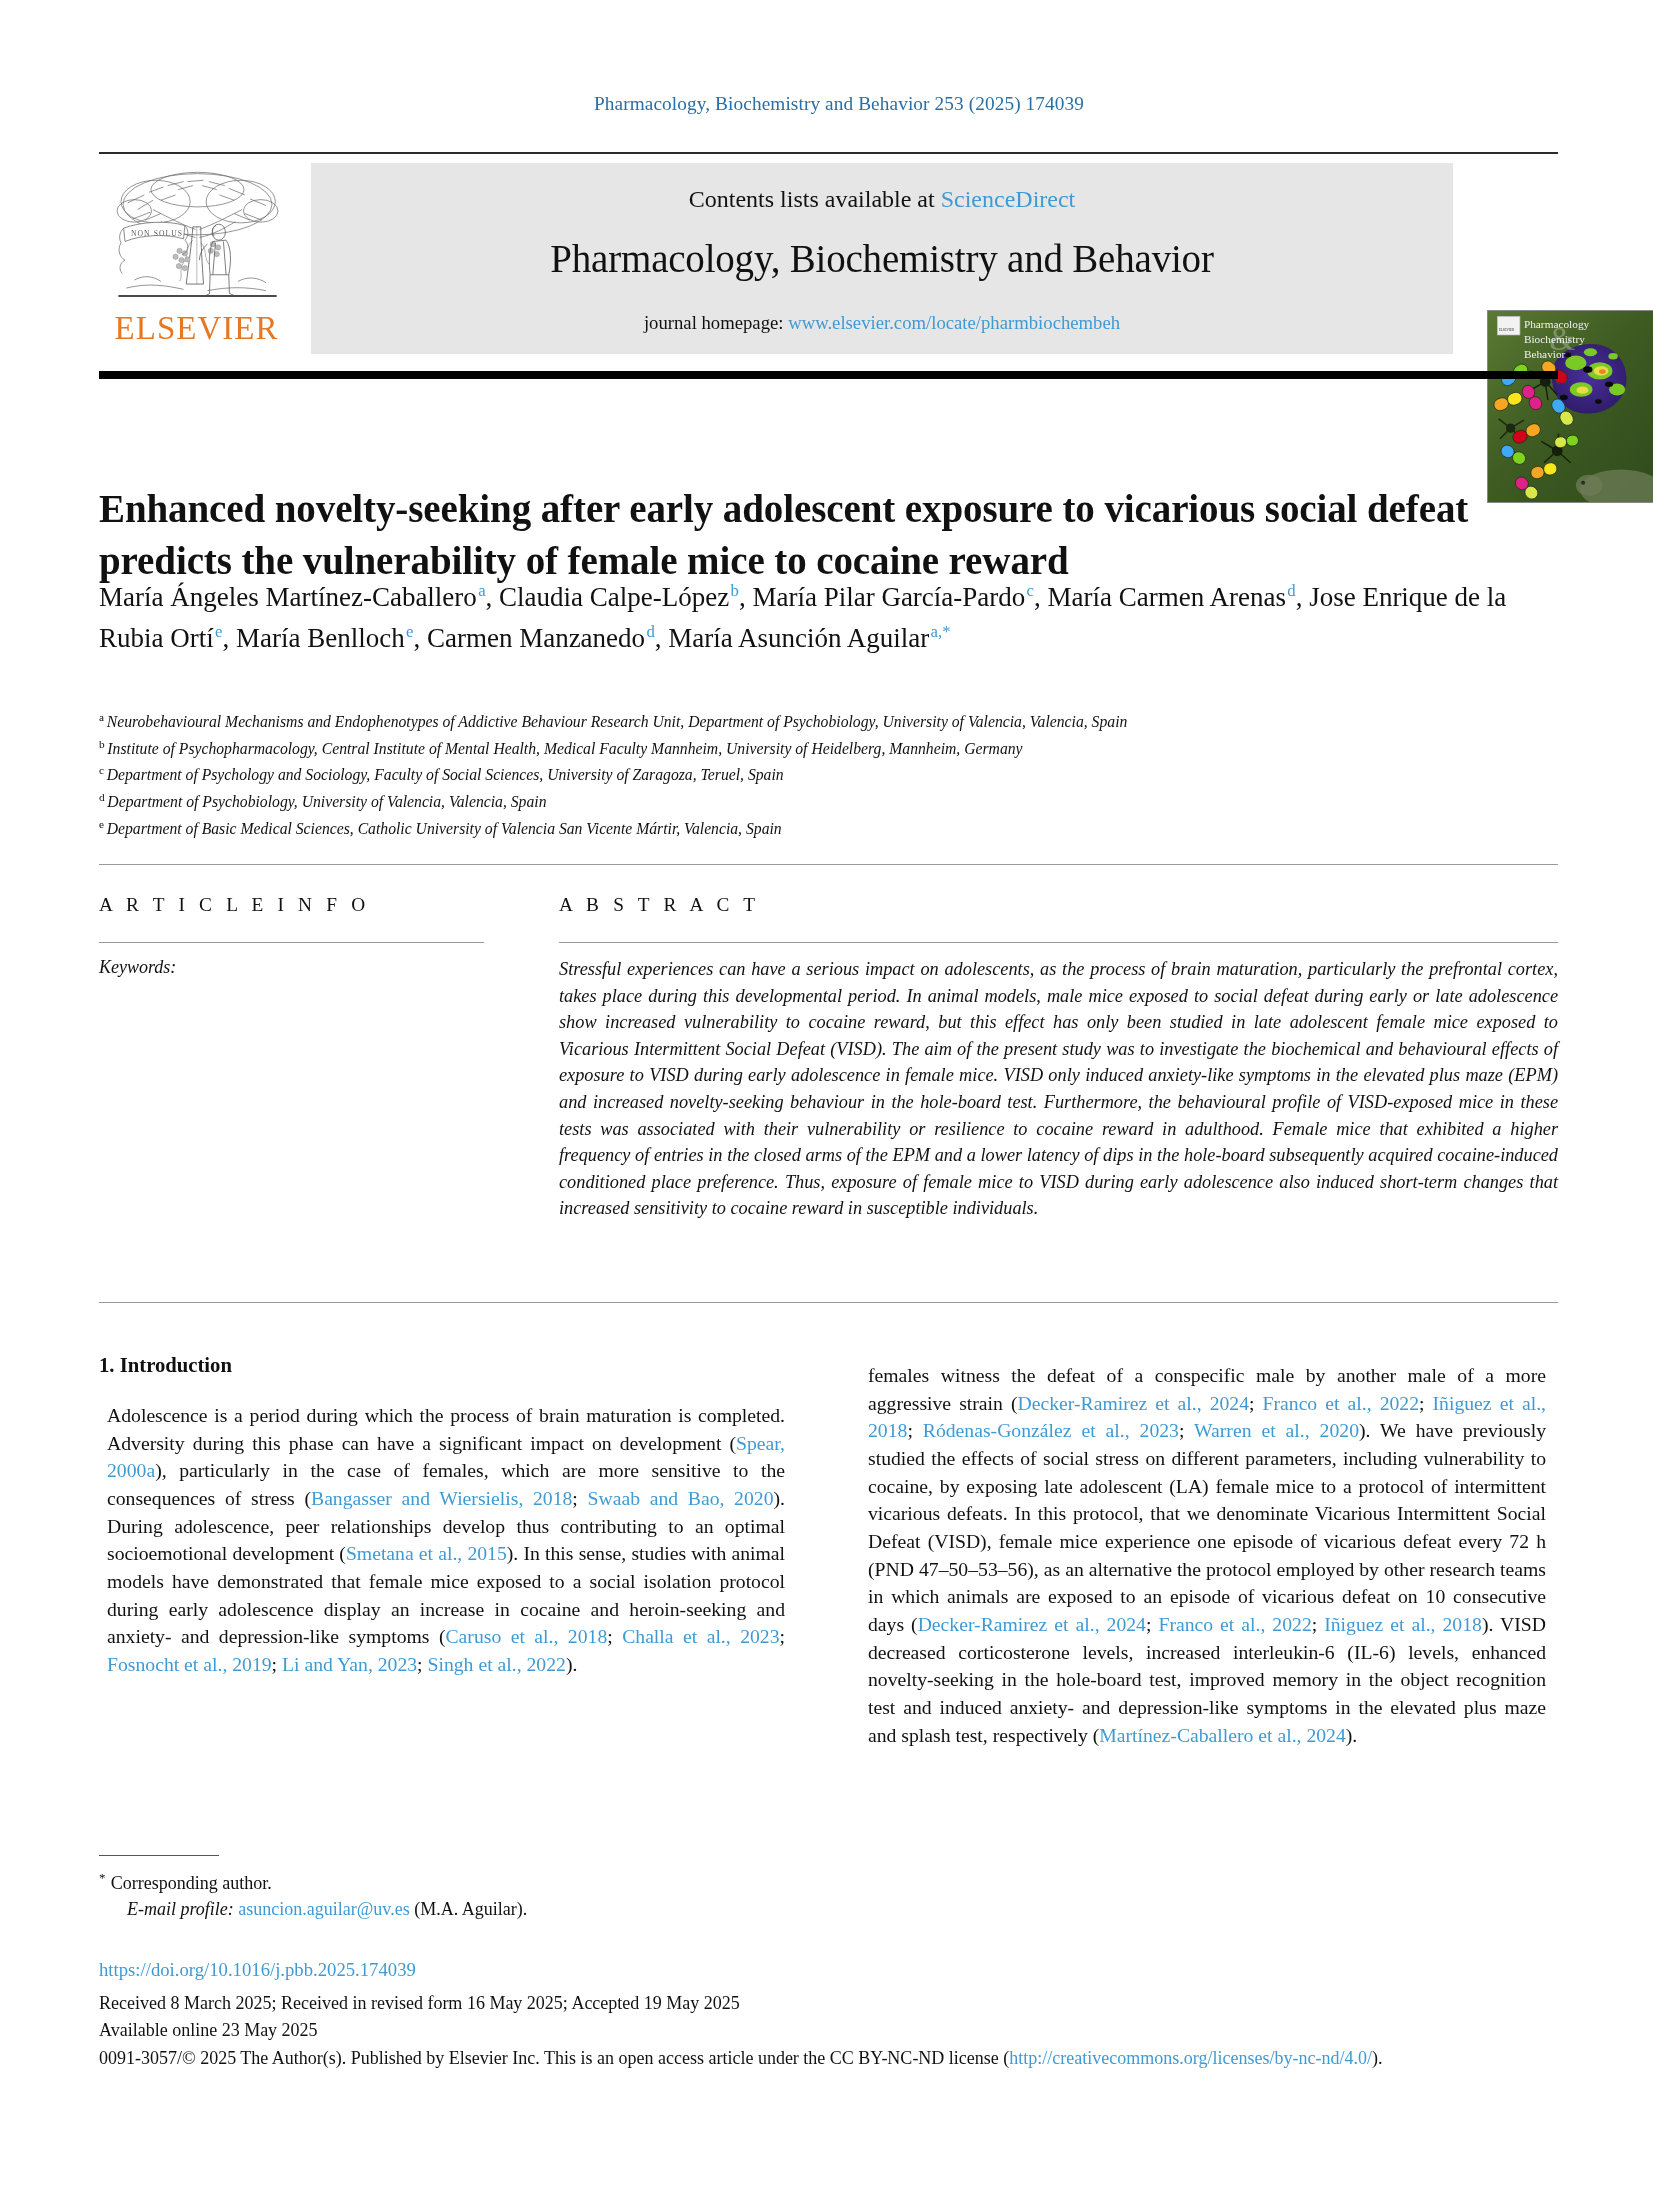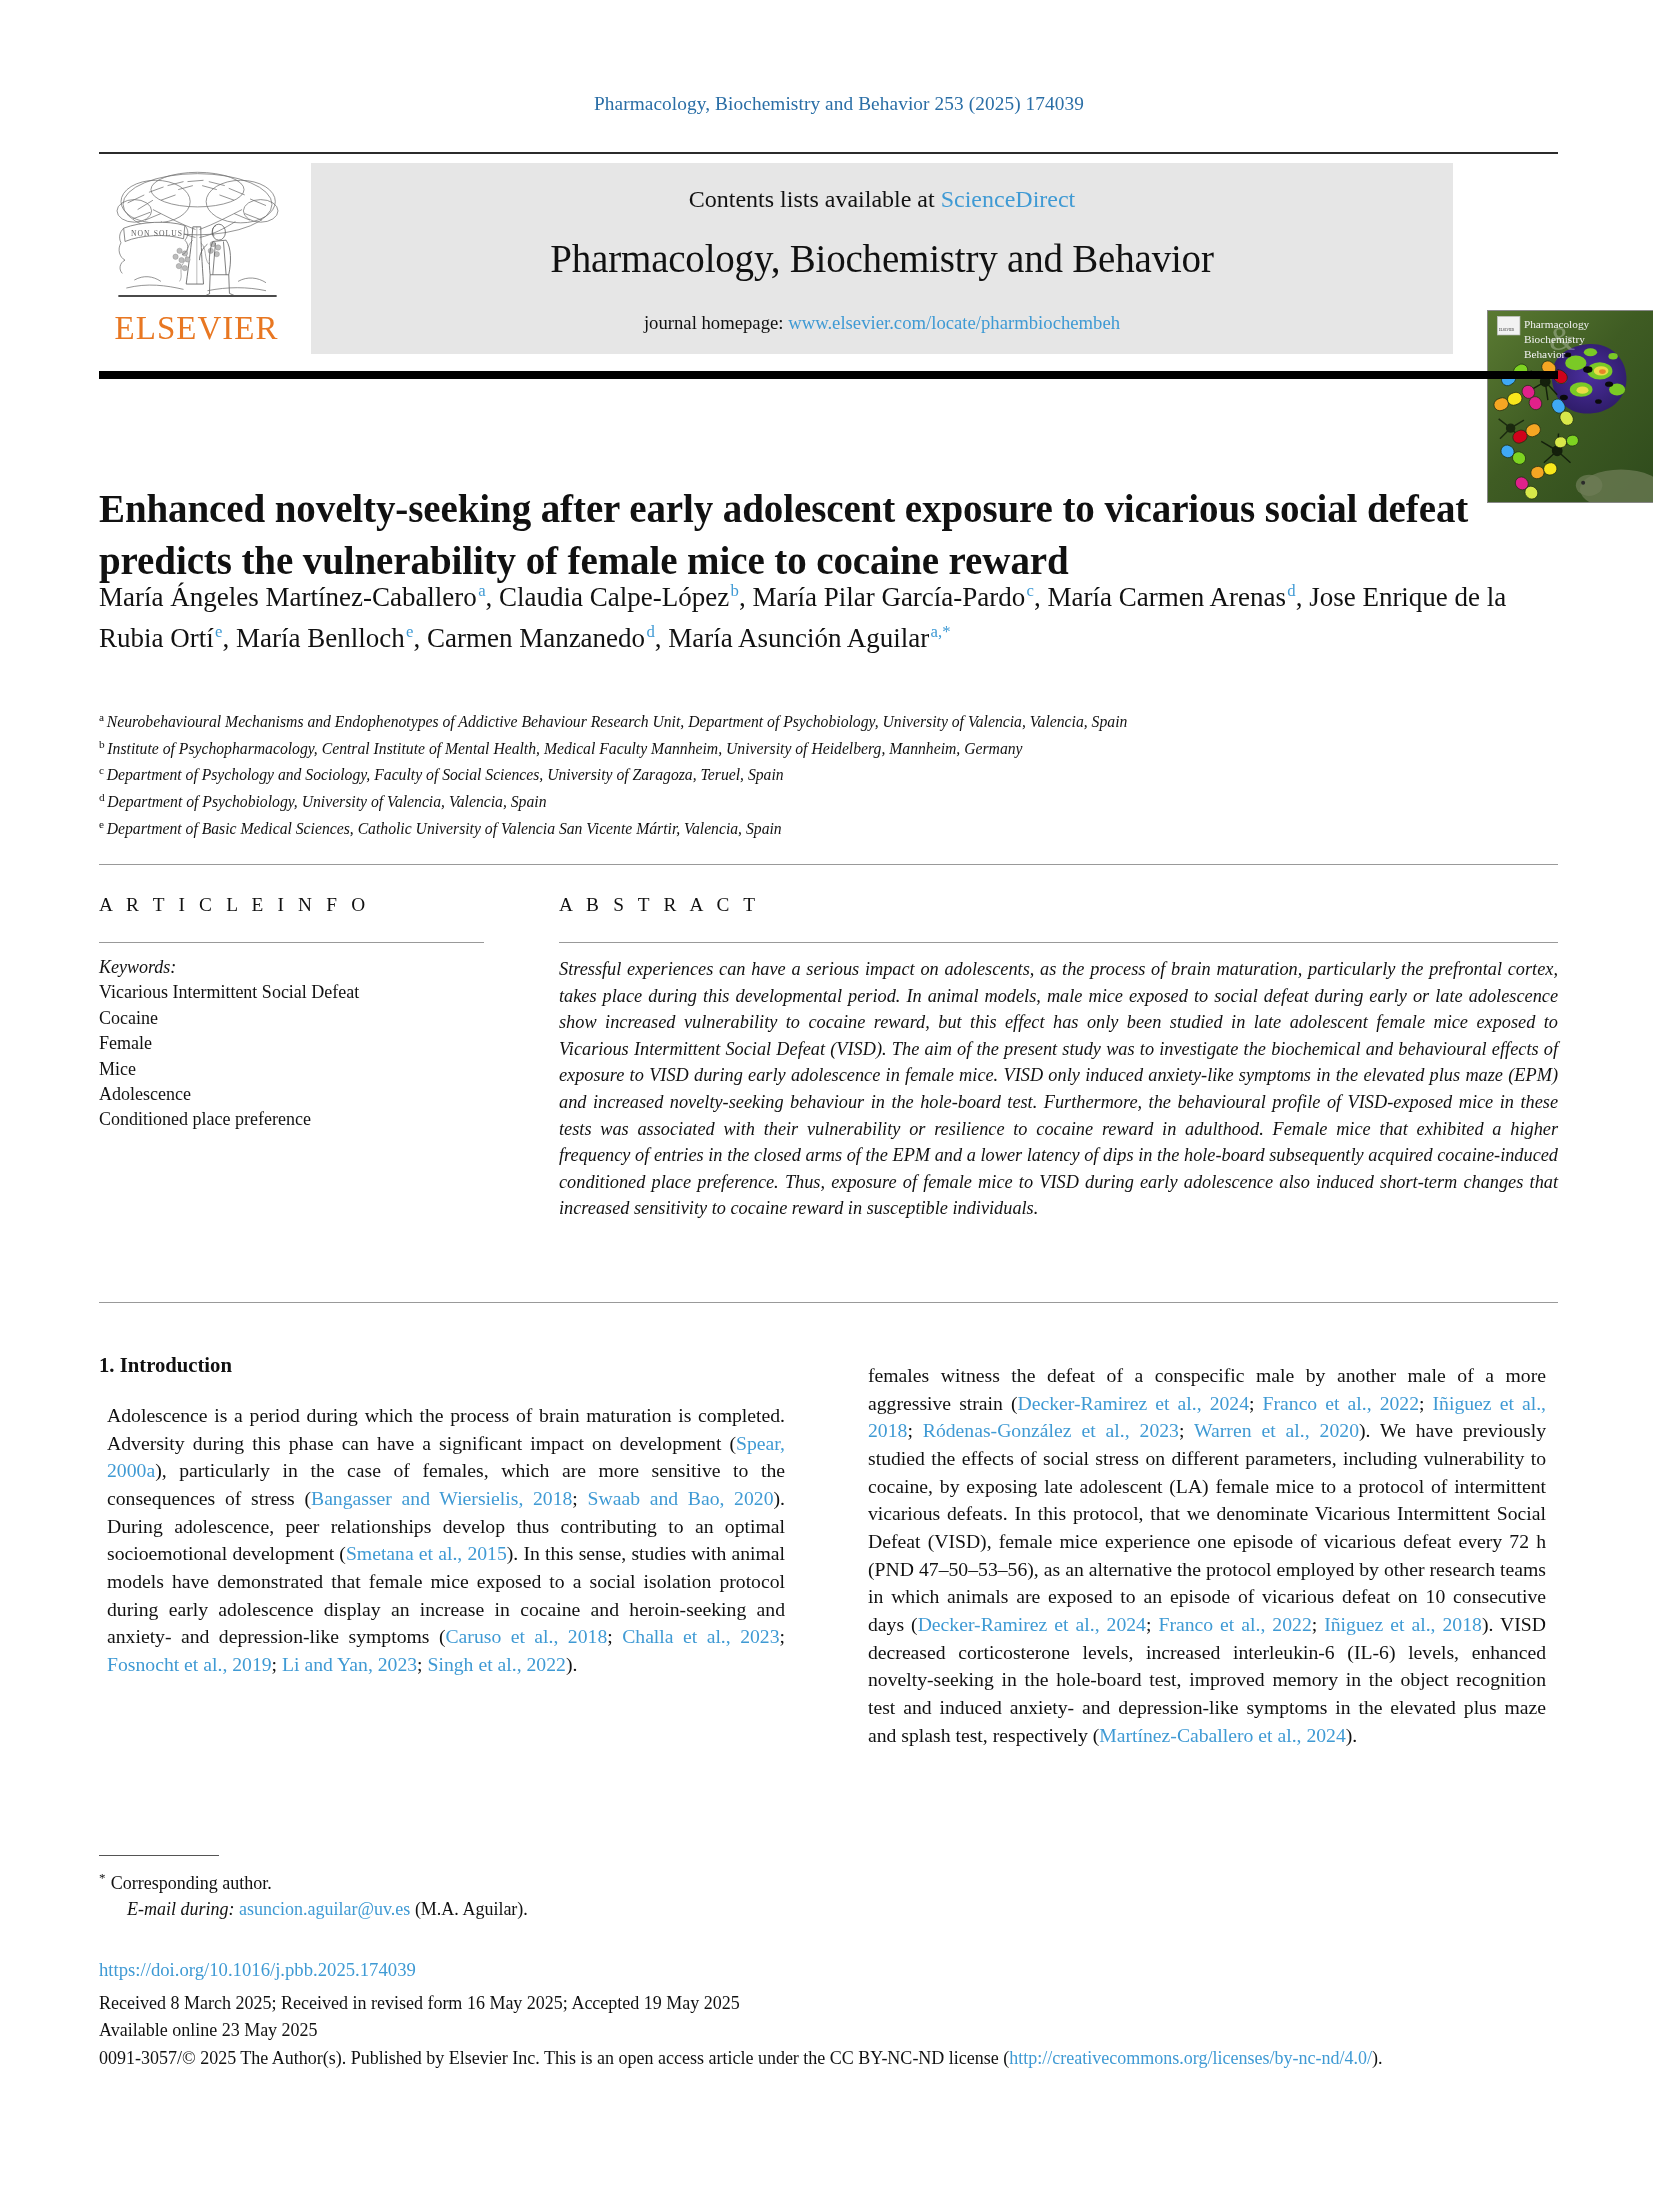--- a/index.html
+++ b/index.html
@@ -529,28 +529,20 @@
     </div>
 
   <div class="sec-rule"></div>
   <div class="info-head">A R T I C L E  I N F O</div>
   <div class="abs-head">A B S T R A C T</div>
   <div class="info-underline"></div>
   <div class="abs-underline"></div>
 
   <div class="kw-block">
     <div class="kw-title">Keywords:</div>
-    <div>
-        <div>Vicarious Intermittent Social Defeat</div>
-        <div>Cocaine</div>
-        <div>Female</div>
-        <div>Mice</div>
-        <div>Adolescence</div>
-        <div>Conditioned place preference</div>
-      </div>
   </div>
 
   <div class="abstract">Stressful experiences can have a serious impact on adolescents, as the process of brain maturation, particularly the prefrontal cortex, takes place during this developmental period. In animal models, male mice exposed to social defeat during early or late adolescence show increased vulnerability to cocaine reward, but this effect has only been studied in late adolescent female mice exposed to Vicarious Intermittent Social Defeat (VISD). The aim of the present study was to investigate the biochemical and behavioural effects of exposure to VISD during early adolescence in female mice. VISD only induced anxiety-like symptoms in the elevated plus maze (EPM) and increased novelty-seeking behaviour in the hole-board test. Furthermore, the behavioural profile of VISD-exposed mice in these tests was associated with their vulnerability or resilience to cocaine reward in adulthood. Female mice that exhibited a higher frequency of entries in the closed arms of the EPM and a lower latency of dips in the hole-board subsequently acquired cocaine-induced conditioned place preference. Thus, exposure of female mice to VISD during early adolescence also induced short-term changes that increased sensitivity to cocaine reward in susceptible individuals.</div>
 
   <div class="bottom-rule"></div>
 
   <div class="col-left">
     <div class="sec-head">1.  Introduction</div>
     <div>
         <p class="body-p">Adolescence is a period during which the process of brain maturation is completed. Adversity during this phase can have a significant impact on development (<span class="cit">Spear, 2000a</span>), particularly in the case of females, which are more sensitive to the consequences of stress (<span class="cit">Bangasser and Wiersielis, 2018</span>; <span class="cit">Swaab and Bao, 2020</span>). During adolescence, peer relationships develop thus contributing to an optimal socioemotional development (<span class="cit">Smetana et al., 2015</span>). In this sense, studies with animal models have demonstrated that female mice exposed to a social isolation protocol during early adolescence display an increase in cocaine and heroin-seeking and anxiety- and depression-like symptoms (<span class="cit">Caruso et al., 2018</span>; <span class="cit">Challa et al., 2023</span>; <span class="cit">Fosnocht et al., 2019</span>; <span class="cit">Li and Yan, 2023</span>; <span class="cit">Singh et al., 2022</span>).</p>
@@ -562,21 +554,21 @@
         <p class="body-p">females witness the defeat of a conspecific male by another male of a more aggressive strain (<span class="cit">Decker-Ramirez et al., 2024</span>; <span class="cit">Franco et al., 2022</span>; <span class="cit">Iñiguez et al., 2018</span>; <span class="cit">Ródenas-González et al., 2023</span>; <span class="cit">Warren et al., 2020</span>). We have previously studied the effects of social stress on different parameters, including vulnerability to cocaine, by exposing late adolescent (LA) female mice to a protocol of intermittent vicarious defeats. In this protocol, that we denominate Vicarious Intermittent Social Defeat (VISD), female mice experience one episode of vicarious defeat every 72 h (PND 47–50–53–56), as an alternative the protocol employed by other research teams in which animals are exposed to an episode of vicarious defeat on 10 consecutive days (<span class="cit">Decker-Ramirez et al., 2024</span>; <span class="cit">Franco et al., 2022</span>; <span class="cit">Iñiguez et al., 2018</span>). VISD decreased corticosterone levels, increased interleukin-6 (IL-6) levels, enhanced novelty-seeking in the hole-board test, improved memory in the object recognition test and induced anxiety- and depression-like symptoms in the elevated plus maze and splash test, respectively (<span class="cit">Martínez-Caballero et al., 2024</span>).</p>
       </div>
   </div>
 
   <div class="fn-rule"></div>
   <div class="fn-block">
     <div>
       <span class="star">*</span><span>Corresponding author.</span>
     </div>
     <div style="padding-left:28px">
-      <span class="em-label">E-mail during:</span>
+      <span class="em-label">E-mail profile:</span>
       <span class="mail">asuncion.aguilar@uv.es</span>
       <span>(M.A. Aguilar).</span>
     </div>
   </div>
 
   <div class="doi-line">https://doi.org/10.1016/j.pbb.2025.174039</div>
 
   <div class="pub-block">
     <div>Received 8 March 2025; Received in revised form 16 May 2025; Accepted 19 May 2025</div>
     <div>Available online 23 May 2025</div>

